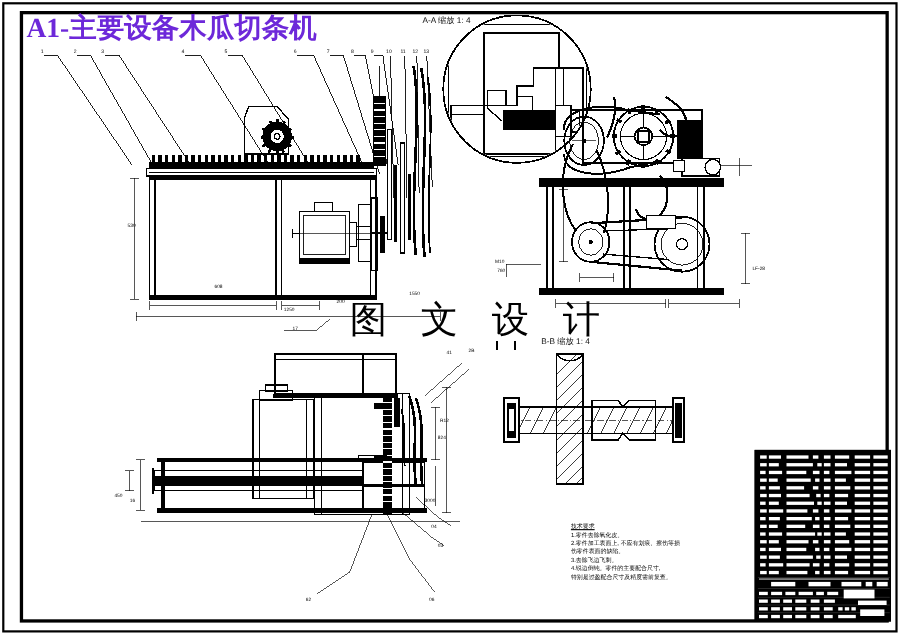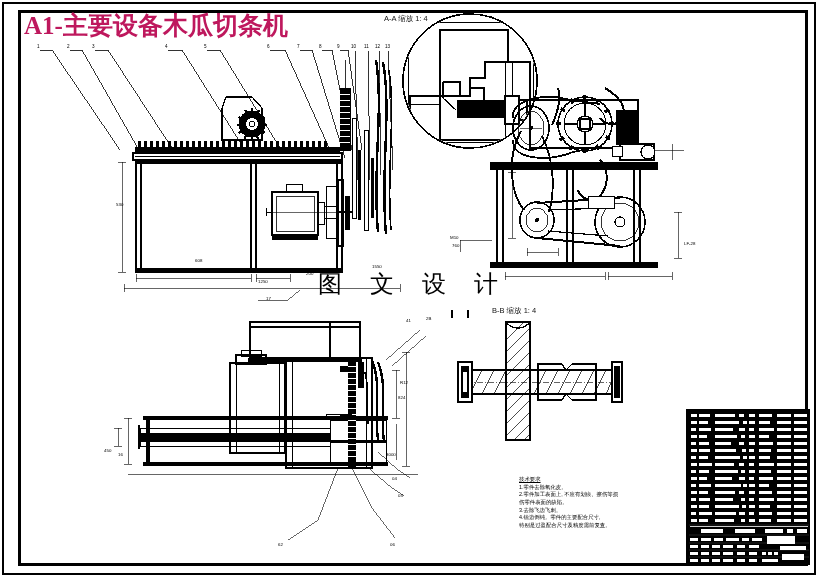--- a/index.html
+++ b/index.html
@@ -6,25 +6,25 @@
   body{width:820px;height:579px;overflow:hidden;
        font-family:"Liberation Sans","DejaVu Sans",sans-serif;}
   #sheet{position:relative;width:820px;height:579px;background:#fff;}
   
   .outer-border{position:absolute;left:2px;top:2px;width:814px;height:573px;
       border:2px solid #000;box-sizing:border-box;}
   .inner-border{position:absolute;left:18px;top:10px;width:790px;height:556px;
       border:3px solid #000;box-sizing:border-box;}
   
   .dwg-title{position:absolute;left:24px;top:9px;font-size:25px;font-weight:bold;
-      color:#be185d;font-family:"Liberation Serif","DejaVu Serif",serif;
+      color:#6d28d9;font-family:"Liberation Serif","DejaVu Serif",serif;
       letter-spacing:0px;white-space:nowrap;}
   .section-label{position:absolute;font-size:7.5px;color:#111;white-space:nowrap;
       font-family:"Liberation Sans",sans-serif;}
-  .watermark{position:absolute;left:318px;top:268px;font-size:24px;color:#000;
+  .watermark{position:absolute;left:318px;top:268px;font-size:34px;color:#000;
       font-family:"Liberation Serif","DejaVu Serif",serif;letter-spacing:11px;
       white-space:nowrap;}
   .tiny{position:absolute;font-size:4.4px;color:#000;white-space:nowrap;
       font-family:"Liberation Sans",sans-serif;line-height:1.05;}
   .techblk{position:absolute;left:519px;top:476px;font-size:5.4px;color:#000;
       line-height:1.42;font-family:"Liberation Sans",sans-serif;white-space:nowrap;}
   .techblk .hd{text-decoration:underline;}
   
   .tb{position:absolute;left:686px;top:409px;width:124px;height:156px;
       background:#000;border:1px solid #000;box-sizing:border-box;overflow:hidden;}

